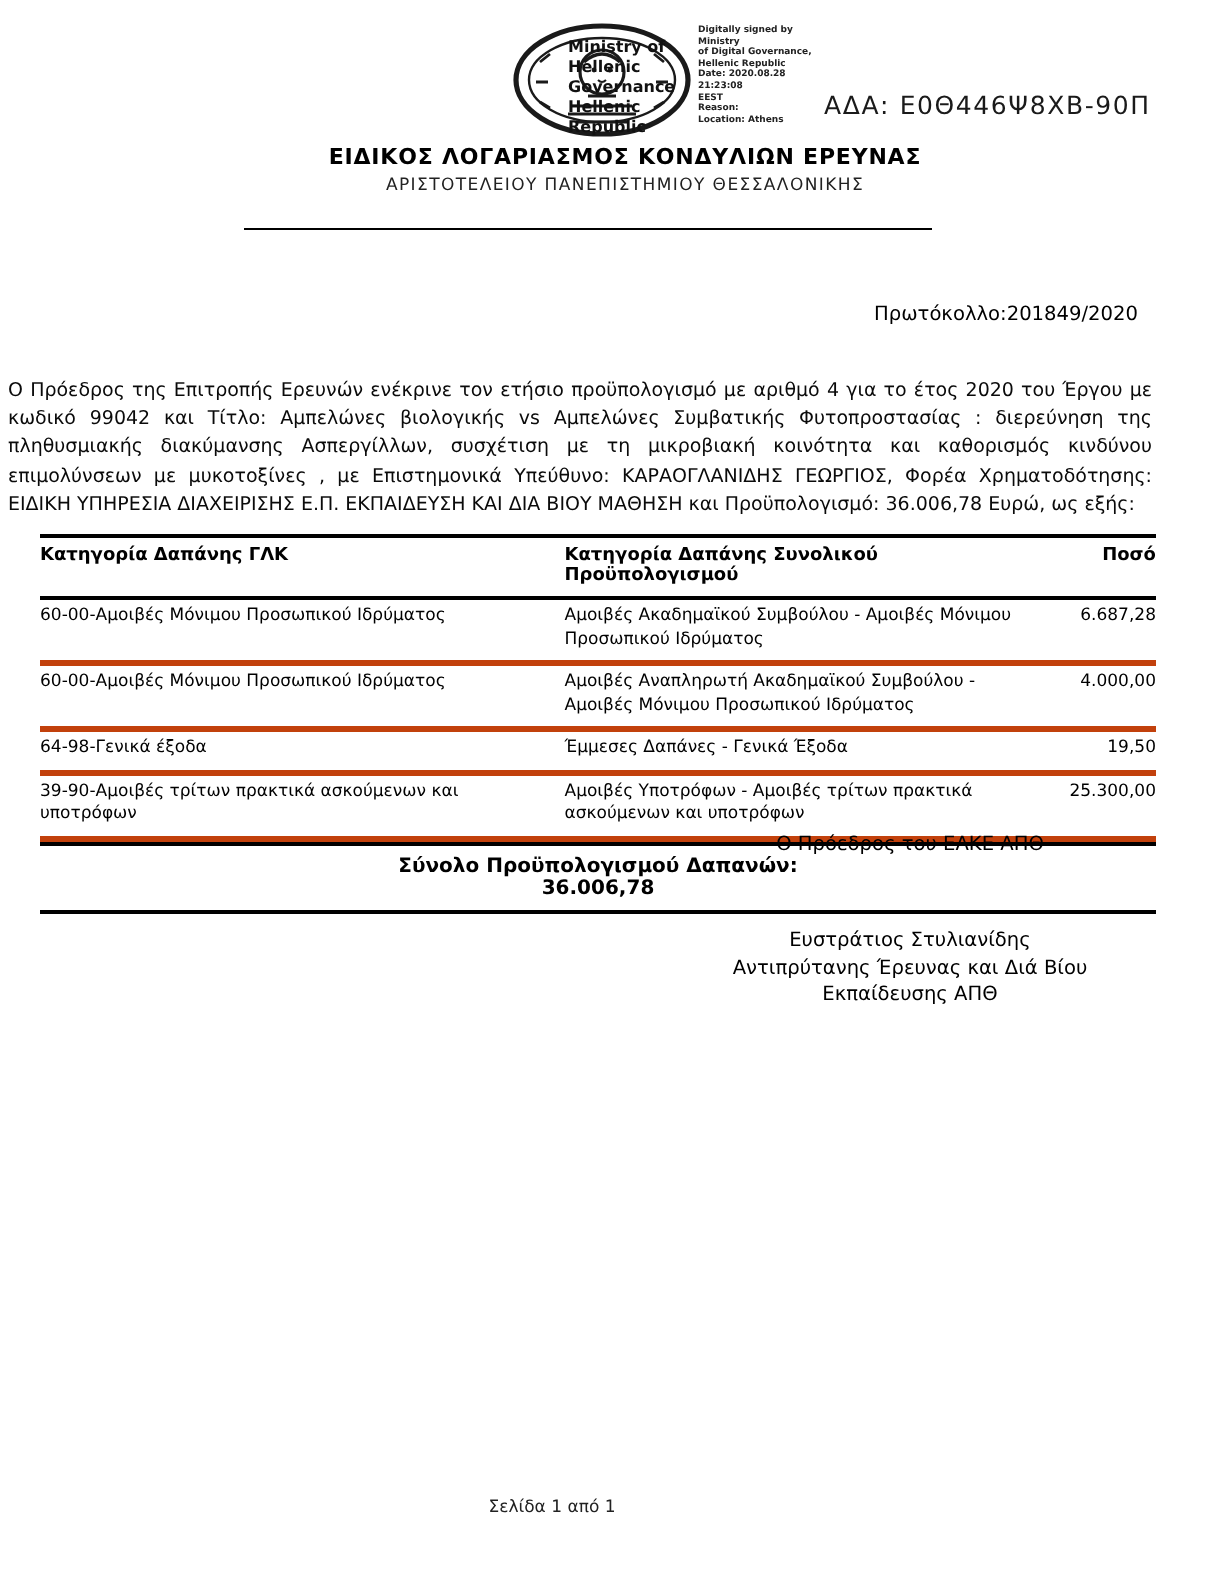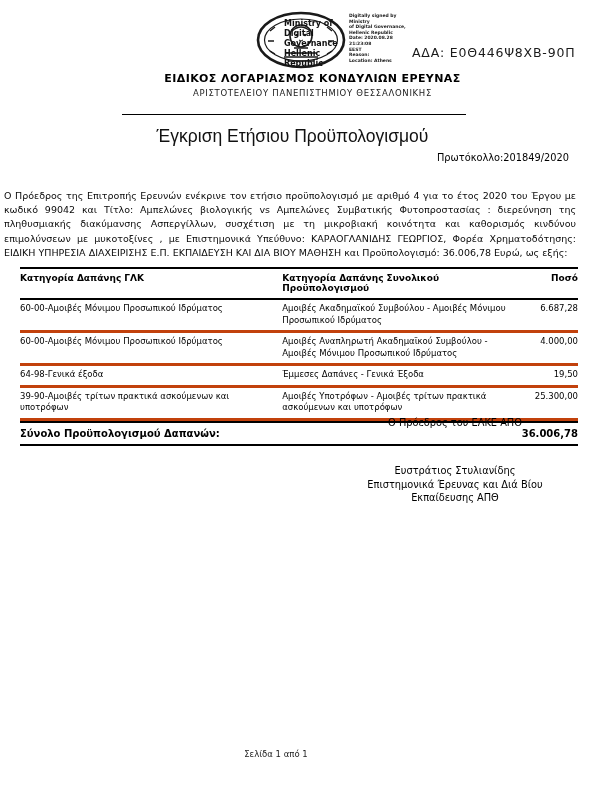--- a/index.html
+++ b/index.html
@@ -62,21 +62,21 @@
     padding:3px 0 4px;border-bottom:3px solid #c2410c;
     font-size:8.5px;line-height:11.5px;
   }
   .trow:last-of-type{border-bottom:none;}
   .c1{width:47%;padding-right:8px;box-sizing:border-box;}
   .c2{width:43%;padding-right:8px;box-sizing:border-box;}
   .c3{width:10%;text-align:right;box-sizing:border-box;}
   .total{
     display:flex;justify-content:space-between;align-items:center;
     border-top:2.5px solid #000;border-bottom:2.5px solid #000;
-    padding:5px 0;font-weight:bold;font-size:10px;
+    padding:5px 0;font-weight:bold;font-size:10px;flex-direction:column;
   }
   
   .president{
     position:absolute;left:330px;top:417px;width:250px;
     text-align:center;font-size:9.8px;
   }
   .sigblock{
     position:absolute;left:318px;top:464px;width:274px;
     text-align:center;font-size:9.8px;line-height:13.5px;
   }
@@ -100,40 +100,39 @@
       <circle cx="45" cy="25" r="11" fill="none" stroke="#1a1a1a" stroke-width="1.6"></circle>
       <path d="M36 20 q9 -8 18 0" fill="none" stroke="#1a1a1a" stroke-width="1.6"></path>
       <circle cx="41" cy="24" r="1.2" fill="#1a1a1a"></circle>
       <circle cx="49" cy="24" r="1.2" fill="#1a1a1a"></circle>
       <path d="M43 29 q2 2 4 0" fill="none" stroke="#1a1a1a" stroke-width="1"></path>
       <path d="M38 37 h14 M30 42 h30 M28 46 h34 M32 50 h26" stroke="#1a1a1a" stroke-width="1.6" fill="none"></path>
     </svg>
   </div>
 
   <div class="ministry">
-    <div>Ministry of Digital</div>
+    <div>Ministry of Hellenic</div>
     <div>Governance</div>
     <div>Hellenic Republic</div>
   </div>
 
   <div class="sigdetails">
     <div>Digitally signed by Ministry</div>
     <div>of Digital Governance,</div>
     <div>Hellenic Republic</div>
     <div>Date: 2020.08.28 21:23:08</div>
     <div>EEST</div>
     <div>Reason:</div>
     <div>Location: Athens</div>
   </div>
 
   <div class="org">ΕΙΔΙΚΟΣ ΛΟΓΑΡΙΑΣΜΟΣ ΚΟΝΔΥΛΙΩΝ ΕΡΕΥΝΑΣ</div>
   <div class="univ">ΑΡΙΣΤΟΤΕΛΕΙΟΥ ΠΑΝΕΠΙΣΤΗΜΙΟΥ ΘΕΣΣΑΛΟΝΙΚΗΣ</div>
   <div class="hr"></div>
 
-  <div class="title">Έγκριση Ετήσιου Προϋπολογισμού</div>
 
   <div class="proto">
     <span>Πρωτόκολλο:</span>
     <span>201849/2020</span>
   </div>
 
   <div class="para">Ο Πρόεδρος της Επιτροπής Ερευνών ενέκρινε τον ετήσιο προϋπολογισμό με αριθμό 4 για το έτος 2020 του Έργου με κωδικό 99042 και Τίτλο: Αμπελώνες βιολογικής vs Αμπελώνες Συμβατικής Φυτοπροστασίας : διερεύνηση της πληθυσμιακής διακύμανσης Ασπεργίλλων, συσχέτιση με τη μικροβιακή κοινότητα και καθορισμός κινδύνου επιμολύνσεων με μυκοτοξίνες , με Επιστημονικά Υπεύθυνο: ΚΑΡΑΟΓΛΑΝΙΔΗΣ ΓΕΩΡΓΙΟΣ, Φορέα Χρηματοδότησης: ΕΙΔΙΚΗ ΥΠΗΡΕΣΙΑ ΔΙΑΧΕΙΡΙΣΗΣ Ε.Π. ΕΚΠΑΙΔΕΥΣΗ ΚΑΙ ΔΙΑ ΒΙΟΥ ΜΑΘΗΣΗ και Προϋπολογισμό: 36.006,78 Ευρώ, ως εξής:</div>
 
   <div class="table">
     <div class="thead">
@@ -166,19 +165,19 @@
     <div class="total">
       <div>Σύνολο Προϋπολογισμού Δαπανών:</div>
       <div>36.006,78</div>
     </div>
   </div>
 
   <div class="president">Ο Πρόεδρος του ΕΛΚΕ ΑΠΘ</div>
 
   <div class="sigblock">
     <div>Ευστράτιος Στυλιανίδης</div>
-    <div>Επιστημονικά Έρευνας και Διά Βίου</div>
+    <div>Αντιπρύτανης Έρευνας και Διά Βίου</div>
     <div>Εκπαίδευσης ΑΠΘ</div>
   </div>
 
   <div class="footer">Σελίδα 1 από 1</div>
 
 </div>
 
 </body></html>

